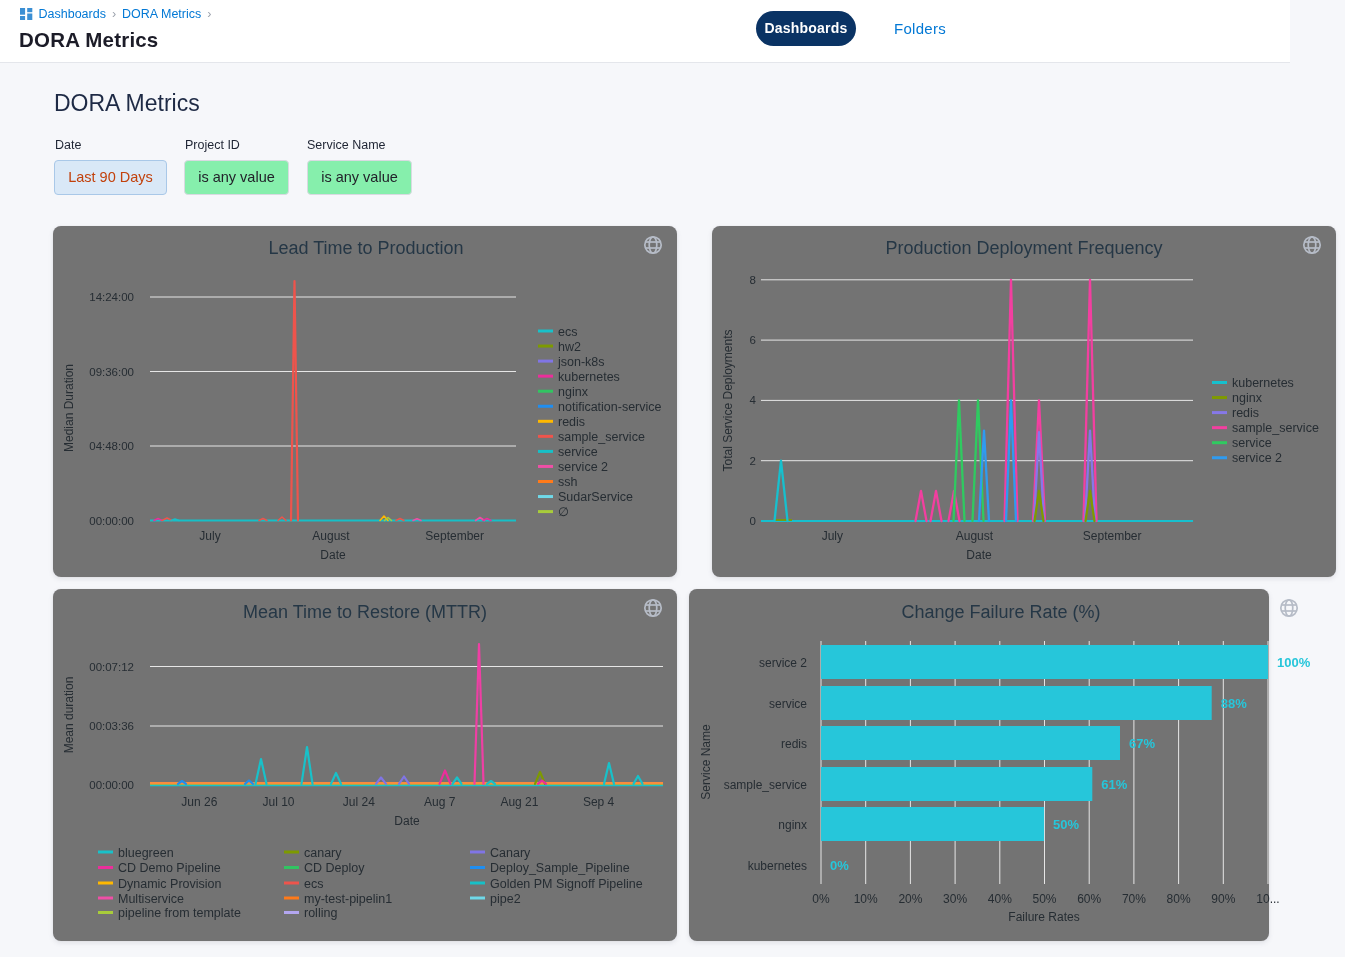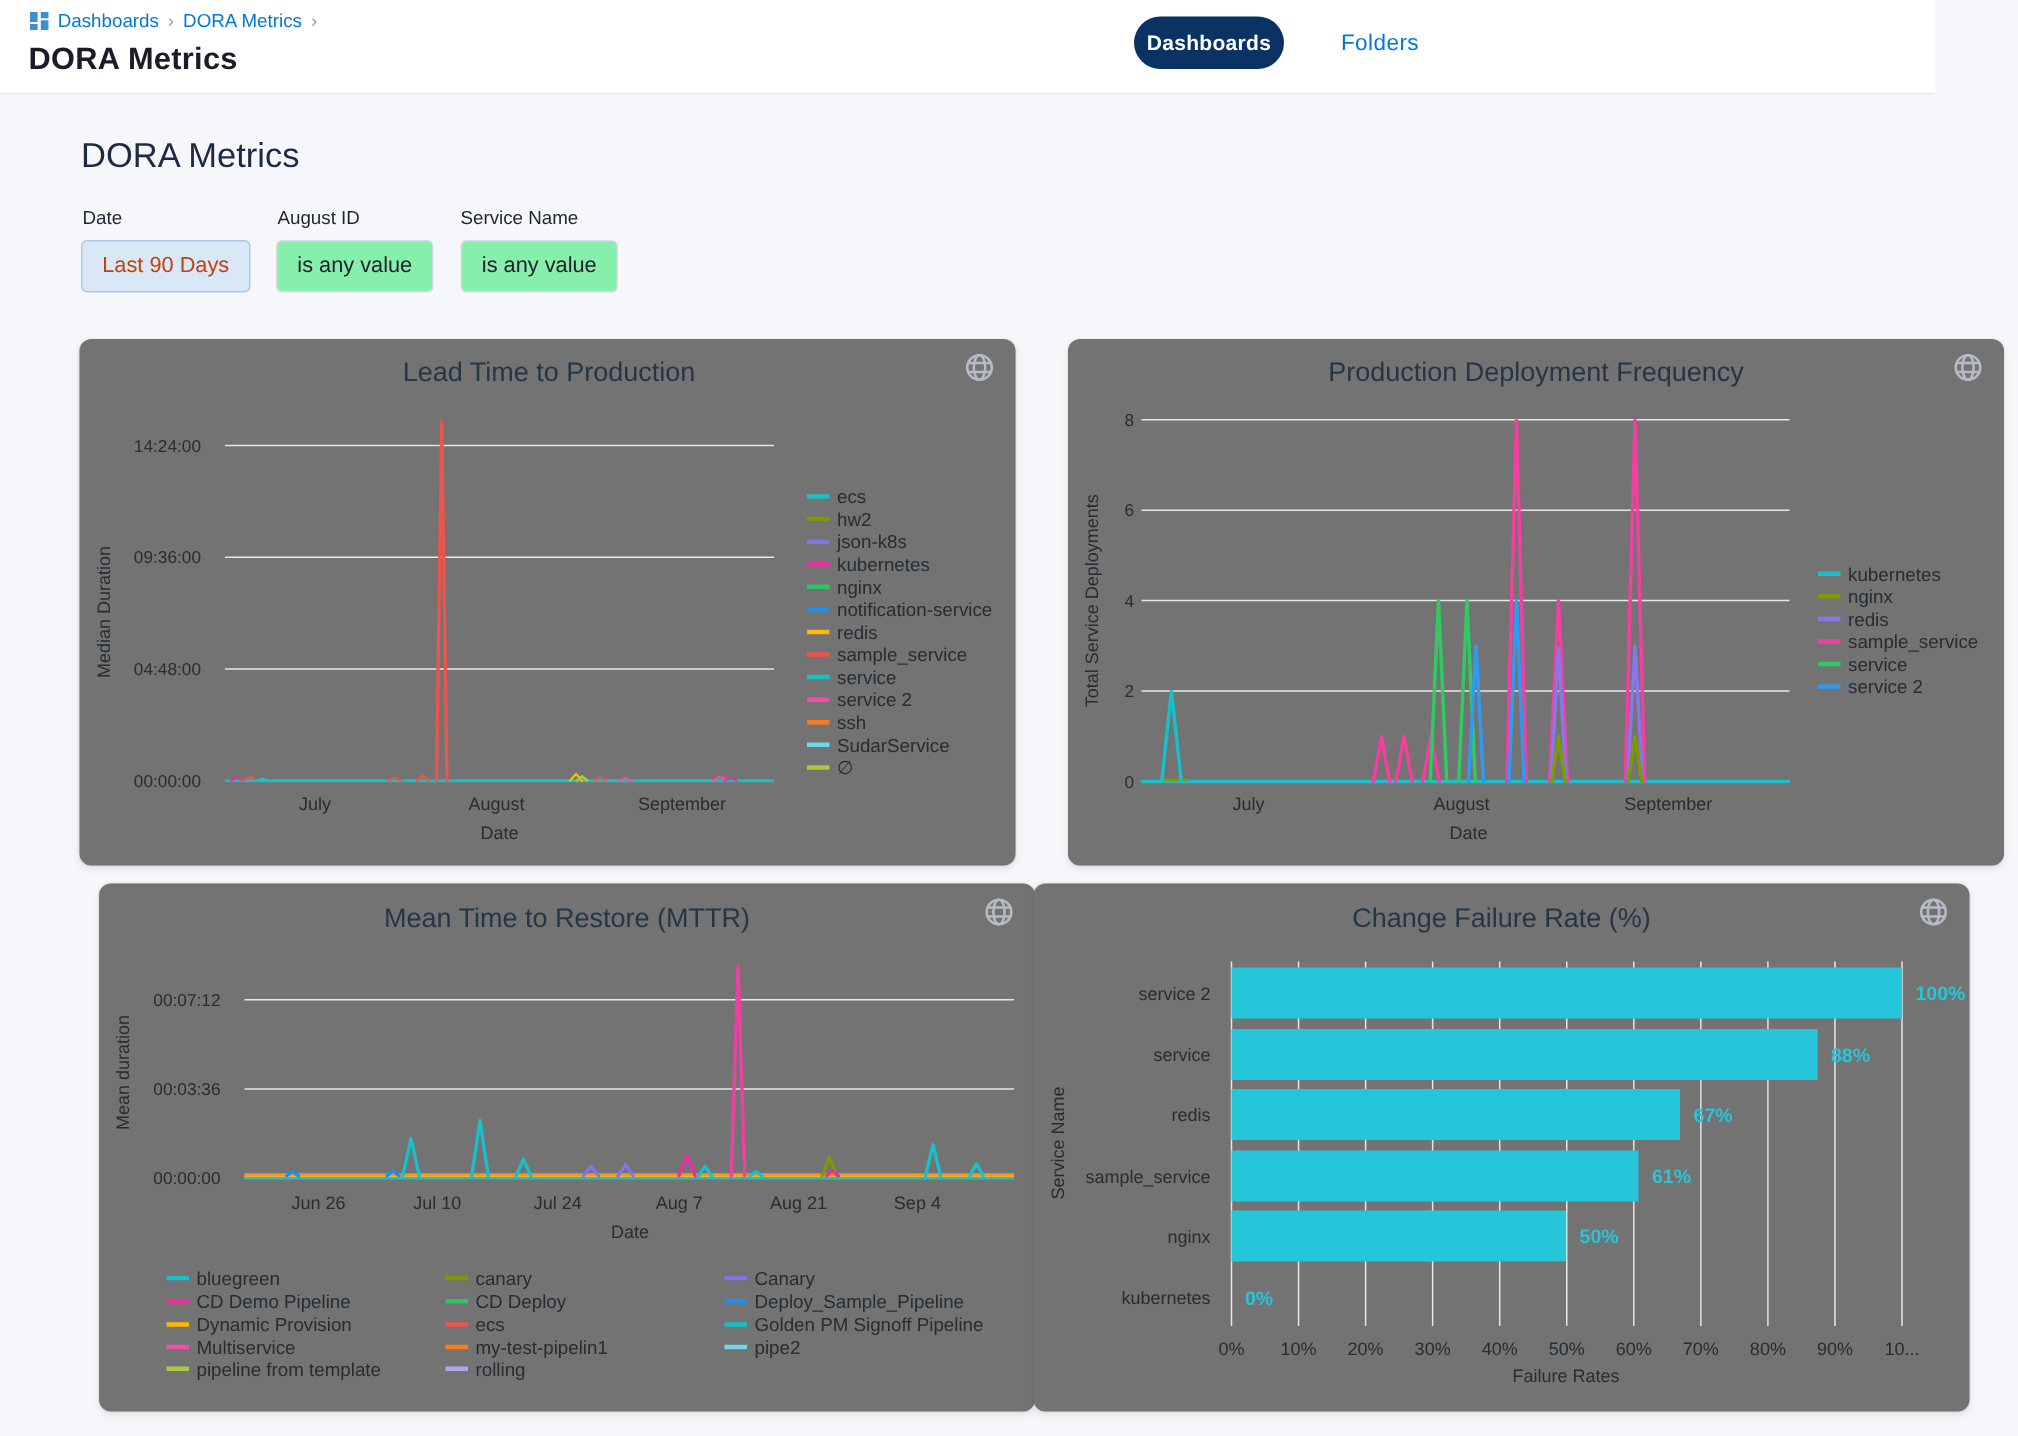--- a/index.html
+++ b/index.html
@@ -32,21 +32,21 @@
       <span style="color:#9aa0ab">›</span>
     </div>
   <div class="pagetitle">DORA Metrics</div>
   <div class="tabs">
       <div class="tab-on">Dashboards</div>
       <div class="tab-off">Folders</div>
     </div>
 </div>
 <div class="h1">DORA Metrics</div>
 <div class="flabel" style="left:55px;top:138px">Date</div>
-<div class="flabel" style="left:185px;top:138px">August ID</div>
+<div class="flabel" style="left:185px;top:138px">Project ID</div>
 <div class="flabel" style="left:307px;top:138px">Service Name</div>
 <div class="fbtn date">Last 90 Days</div>
 <div class="fbtn plain" style="left:184px;width:105px">is any value</div>
 <div class="fbtn plain" style="left:307px;width:105px">is any value</div>
 <div class="card" style="left:53px;top:226px;width:624px;height:351px"><svg width="624" height="351" viewBox="0 0 624 351" font-family="Liberation Sans, sans-serif">
       <text x="313" y="27.8" text-anchor="middle" font-size="18" fill="#253746" font-weight="400">Lead Time to Production</text>
       <g stroke="#b6bcc7" stroke-width="1.7" fill="none">
         <circle cx="600" cy="19" r="8.2"></circle>
         <ellipse cx="600" cy="19" rx="3.772" ry="8.2"></ellipse>
         <line x1="592.4" y1="16.0" x2="607.6" y2="16.0"></line>
@@ -151,21 +151,21 @@
       <text x="520" y="176.05" text-anchor="start" font-size="12.5" fill="#262d33" font-weight="400">nginx</text>
       <line x1="500" y1="186.6" x2="515" y2="186.6" stroke="#8678e8" stroke-width="3"></line>
       <text x="520" y="191.1" text-anchor="start" font-size="12.5" fill="#262d33" font-weight="400">redis</text>
       <line x1="500" y1="201.65" x2="515" y2="201.65" stroke="#f23fa0" stroke-width="3"></line>
       <text x="520" y="206.15" text-anchor="start" font-size="12.5" fill="#262d33" font-weight="400">sample_service</text>
       <line x1="500" y1="216.7" x2="515" y2="216.7" stroke="#2fca60" stroke-width="3"></line>
       <text x="520" y="221.2" text-anchor="start" font-size="12.5" fill="#262d33" font-weight="400">service</text>
       <line x1="500" y1="231.75" x2="515" y2="231.75" stroke="#2f9bf0" stroke-width="3"></line>
       <text x="520" y="236.25" text-anchor="start" font-size="12.5" fill="#262d33" font-weight="400">service 2</text>
     </svg></div>
-<div class="card" style="left:66px;top:589px;width:624px;height:352px"><svg width="624" height="352" viewBox="0 0 624 352" font-family="Liberation Sans, sans-serif">
+<div class="card" style="left:53px;top:589px;width:624px;height:352px"><svg width="624" height="352" viewBox="0 0 624 352" font-family="Liberation Sans, sans-serif">
       <text x="312" y="29" text-anchor="middle" font-size="18" fill="#253746" font-weight="400">Mean Time to Restore (MTTR)</text>
       <g stroke="#b6bcc7" stroke-width="1.7" fill="none">
         <circle cx="600" cy="19" r="8.2"></circle>
         <ellipse cx="600" cy="19" rx="3.772" ry="8.2"></ellipse>
         <line x1="592.4" y1="16.0" x2="607.6" y2="16.0"></line>
         <line x1="592.4" y1="22.0" x2="607.6" y2="22.0"></line>
       </g>
       <line x1="97" y1="196.4" x2="610" y2="196.4" stroke="#e6e6e6" stroke-width="1"></line>
       <text x="81" y="200.4" text-anchor="end" font-size="11.5" fill="#262d33" font-weight="400">00:00:00</text>
       <line x1="97" y1="137" x2="610" y2="137" stroke="#e6e6e6" stroke-width="1"></line>
@@ -220,21 +220,21 @@
       <text x="65" y="313.5" text-anchor="start" font-size="12.5" fill="#262d33" font-weight="400">Multiservice</text>
       <line x1="231" y1="309" x2="246" y2="309" stroke="#ff7a1a" stroke-width="3"></line>
       <text x="251" y="313.5" text-anchor="start" font-size="12.5" fill="#262d33" font-weight="400">my-test-pipelin1</text>
       <line x1="417" y1="309" x2="432" y2="309" stroke="#6fd8e8" stroke-width="3"></line>
       <text x="437" y="313.5" text-anchor="start" font-size="12.5" fill="#262d33" font-weight="400">pipe2</text>
       <line x1="45" y1="323.5" x2="60" y2="323.5" stroke="#a8cc3a" stroke-width="3"></line>
       <text x="65" y="328.0" text-anchor="start" font-size="12.5" fill="#262d33" font-weight="400">pipeline from template</text>
       <line x1="231" y1="323.5" x2="246" y2="323.5" stroke="#b3a6f0" stroke-width="3"></line>
       <text x="251" y="328.0" text-anchor="start" font-size="12.5" fill="#262d33" font-weight="400">rolling</text>
     </svg></div>
-<div class="card" style="left:689px;top:589px;width:624px;height:352px"><svg width="624" height="352" viewBox="0 0 624 352" font-family="Liberation Sans, sans-serif">
+<div class="card" style="left:689px;top:589px;width:580px;height:352px"><svg width="624" height="352" viewBox="0 0 624 352" font-family="Liberation Sans, sans-serif">
       <text x="312" y="29" text-anchor="middle" font-size="18" fill="#253746" font-weight="400">Change Failure Rate (%)</text>
       <g stroke="#b6bcc7" stroke-width="1.7" fill="none">
         <circle cx="600" cy="19" r="8.2"></circle>
         <ellipse cx="600" cy="19" rx="3.772" ry="8.2"></ellipse>
         <line x1="592.4" y1="16.0" x2="607.6" y2="16.0"></line>
         <line x1="592.4" y1="22.0" x2="607.6" y2="22.0"></line>
       </g>
       <line x1="132.0" y1="52" x2="132.0" y2="295" stroke="#e6e6e6" stroke-width="1"></line>
       <line x1="176.7" y1="52" x2="176.7" y2="295" stroke="#e6e6e6" stroke-width="1"></line>
       <line x1="221.4" y1="52" x2="221.4" y2="295" stroke="#e6e6e6" stroke-width="1"></line>

